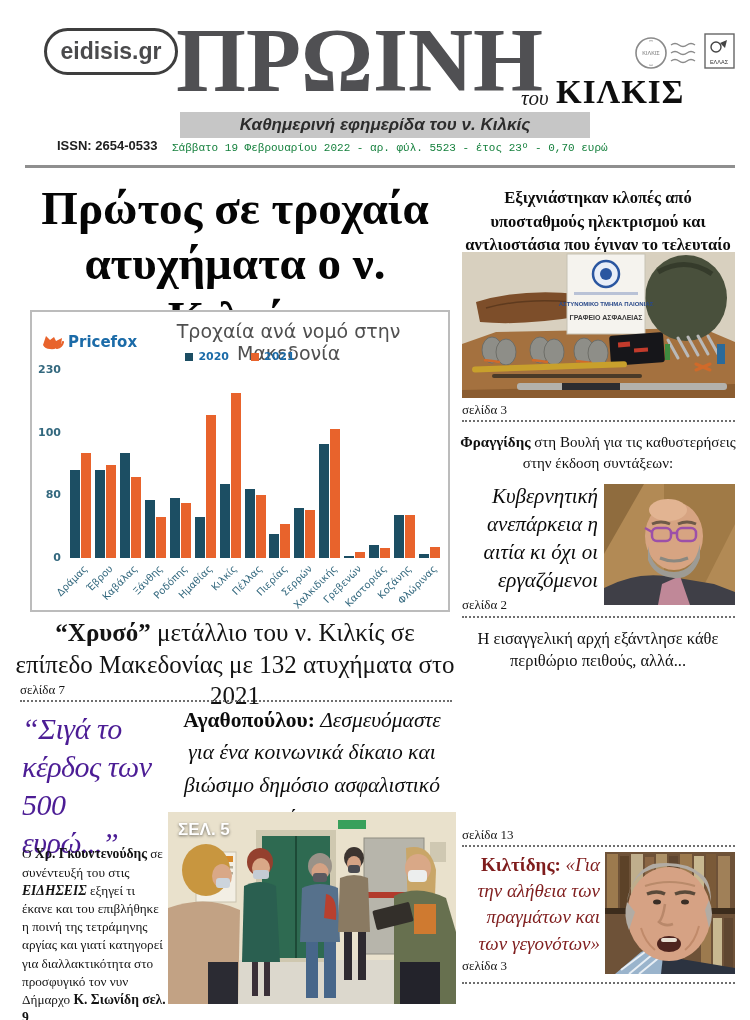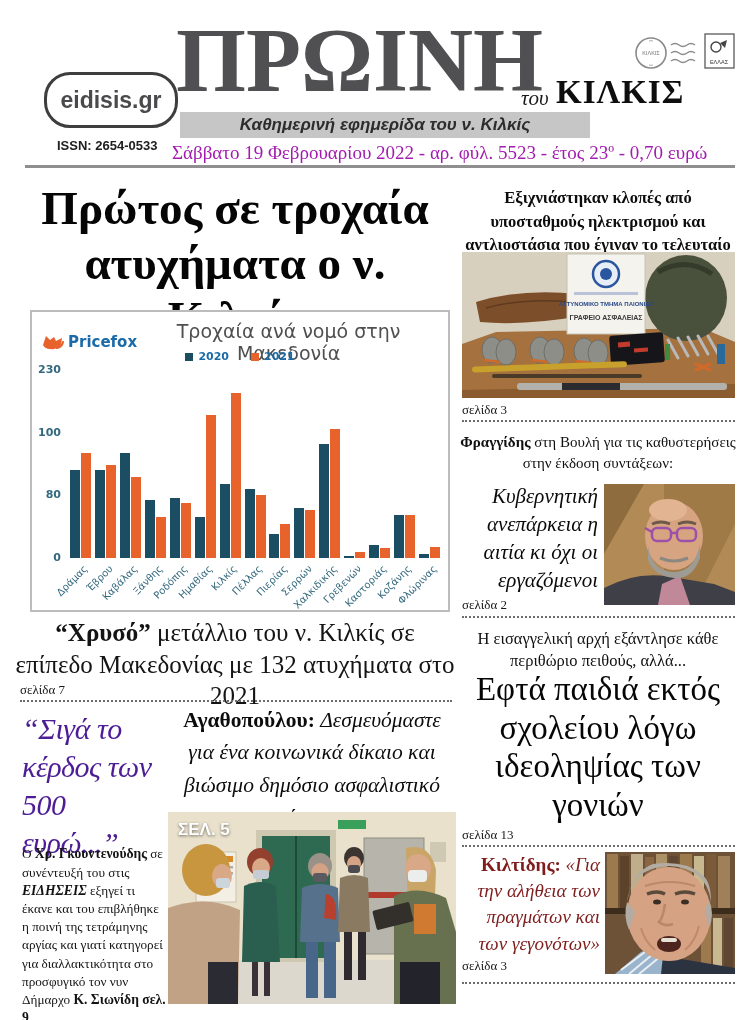--- a/index.html
+++ b/index.html
@@ -2,33 +2,33 @@
 <html><head>
 <meta charset="utf-8">
 <style>
 * { margin:0; padding:0; box-sizing:border-box; }
 html,body { background:#9a9a9a; }
 .page { position:relative; width:750px; height:1020px; margin:0 auto; background:#fff;
         overflow:hidden; color:#121212; font-family:"Liberation Serif",serif; }
 .abs { position:absolute; }
 
 
-.site-badge { left:44px; top:28px; width:134px; height:56px; border:3px solid #3e3e3e;
+.site-badge { left:44px; top:28px; width:134px; height:47px; border:3px solid #3e3e3e;
   border-radius:26px; display:flex; align-items:center; justify-content:center;
-  font-family:"Liberation Sans",sans-serif; font-weight:bold; font-size:23px; color:#4a4a4c; background:#fff;margin-top:44px; }
+  font-family:"Liberation Sans",sans-serif; font-weight:bold; font-size:23px; color:#4a4a4c; background:#fff; }
 .paper-title { left:176px; top:16px; font-size:90px; font-weight:bold; line-height:1;
   color:#505053; letter-spacing:0; }
 .title-of { left:521px; top:86px; font-style:italic; font-size:21px; color:#1a1a1a; }
 .title-region { left:556px; top:74px; font-size:33px; font-weight:bold; color:#0e0e0e; letter-spacing:1px; }
 .stamps { left:633px; top:28px; }
 .subtitle-bar { left:180px; top:112px; width:410px; height:26px; background:#c6c6c6;
   display:flex; align-items:center; justify-content:center;
   font-family:"Liberation Sans",sans-serif; font-style:italic; font-weight:bold; font-size:17px; color:#2c2c2c; }
 .issn { left:57px; top:138px; font-family:"Liberation Sans",sans-serif; font-weight:bold; font-size:13px; color:#202020; }
-.issue-line { left:172px; top:142px; font-family:Liberation Serif, serif; font-size:19px; color:#a21caf; }
+.issue-line { left:172px; top:142px; font-family:Liberation Mono, monospace; font-size:11px; color:#15803d; }
 .header-rule { left:25px; top:165px; width:710px; height:3px; background:#8f8f8f; }
 
 
 .lead-headline { left:14px; top:181px; width:442px; text-align:center;
   font-size:47px; font-weight:bold; line-height:1.17; color:#050505; }
 .deck { left:14px; top:617px; width:442px; text-align:center; font-size:25px; line-height:1.26; color:#141414; }
 .pageref { font-weight:normal; font-size:13px; color:#161616;text-align:center; }
 .dotrule { border-top:2px dotted #6e6e6e; height:0; }
 
 
@@ -406,21 +406,20 @@
         <line x1="48" y1="48" x2="41" y2="44"></line>
       </g>
       <path d="M48 40 Q57 36 66 40" stroke="#6e5a48" stroke-width="3" fill="none"></path>
       <path d="M74 40 Q83 36 92 40" stroke="#6e5a48" stroke-width="3" fill="none"></path>
     </svg>
   </div>
   <div class="abs pageref" style="left:462px; top:597px;">σελίδα 2</div>
   <div class="abs dotrule" style="left:462px; top:616px; width:273px;"></div>
 
   <div class="abs r3-kicker">Η εισαγγελική αρχή εξάντλησε κάθε περιθώριο πειθούς, αλλά...</div>
-  <div class="abs r3-headline">Εφτά παιδιά εκτός σχολείου λόγω ιδεοληψίας των γονιών</div>
   <div class="abs pageref" style="left:462px; top:827px;">σελίδα 13</div>
   <div class="abs dotrule" style="left:462px; top:845px; width:273px;"></div>
 
   <div class="abs r4-quote">
     <span class="nm">Κιλτίδης</span><span class="nm">: </span><span class="it">«Για την αλήθεια των πραγμάτων και των γεγονότων»</span>
   </div>
   <div class="abs photo" style="left:605px; top:852px; width:130px; height:122px;">
     <svg width="130" height="122" viewBox="0 0 130 122">
       <rect width="130" height="122" fill="#6e5238"></rect>
       <g>

